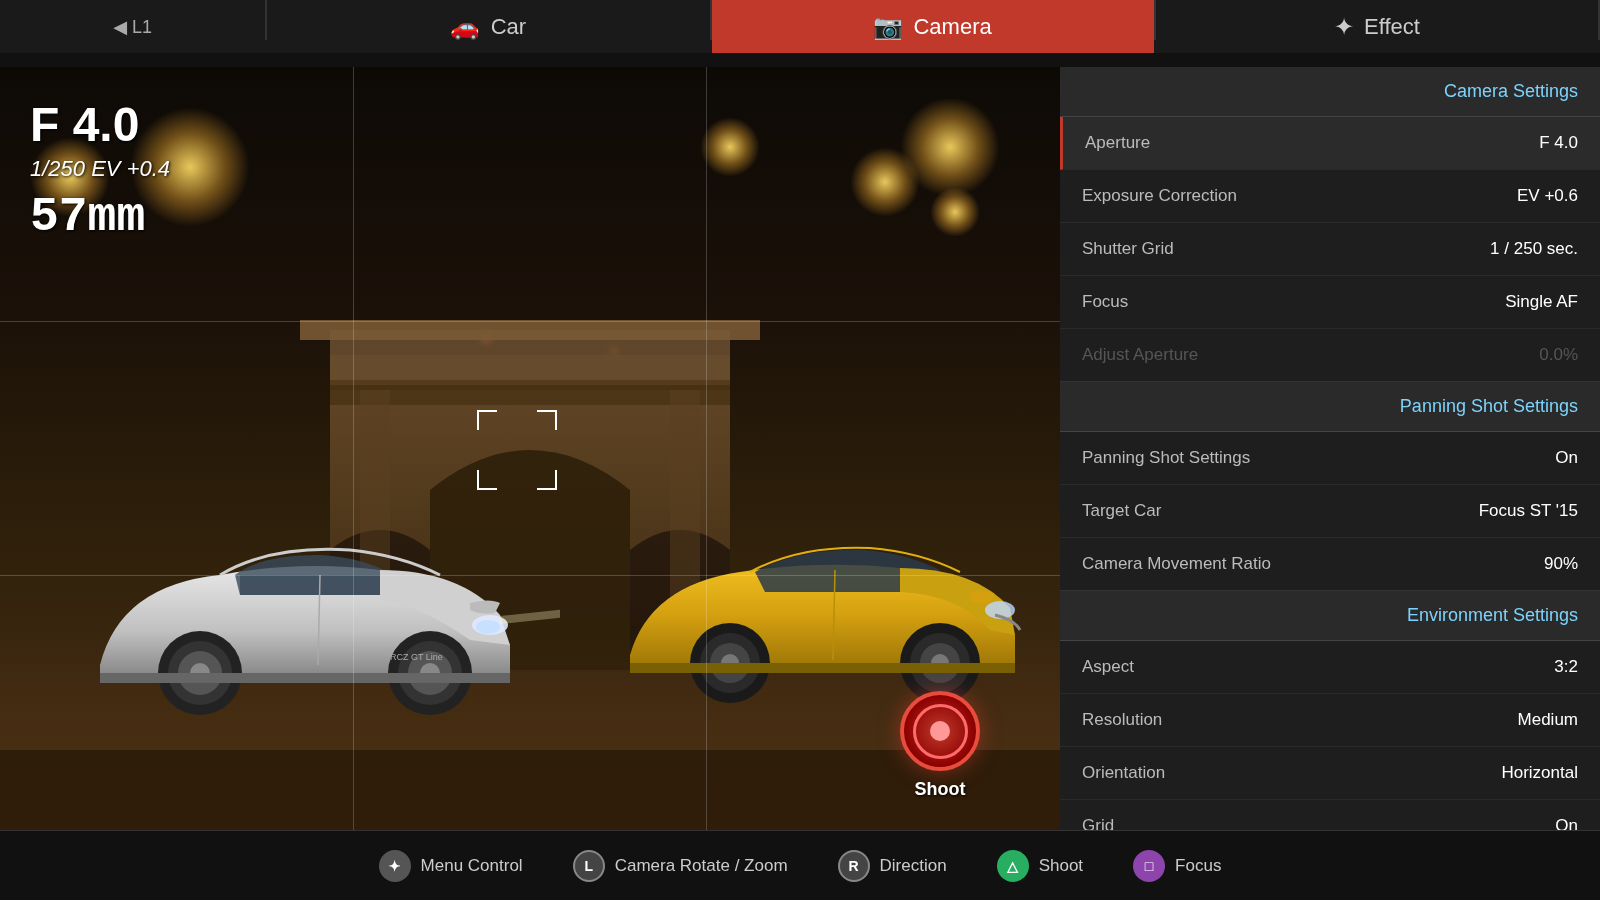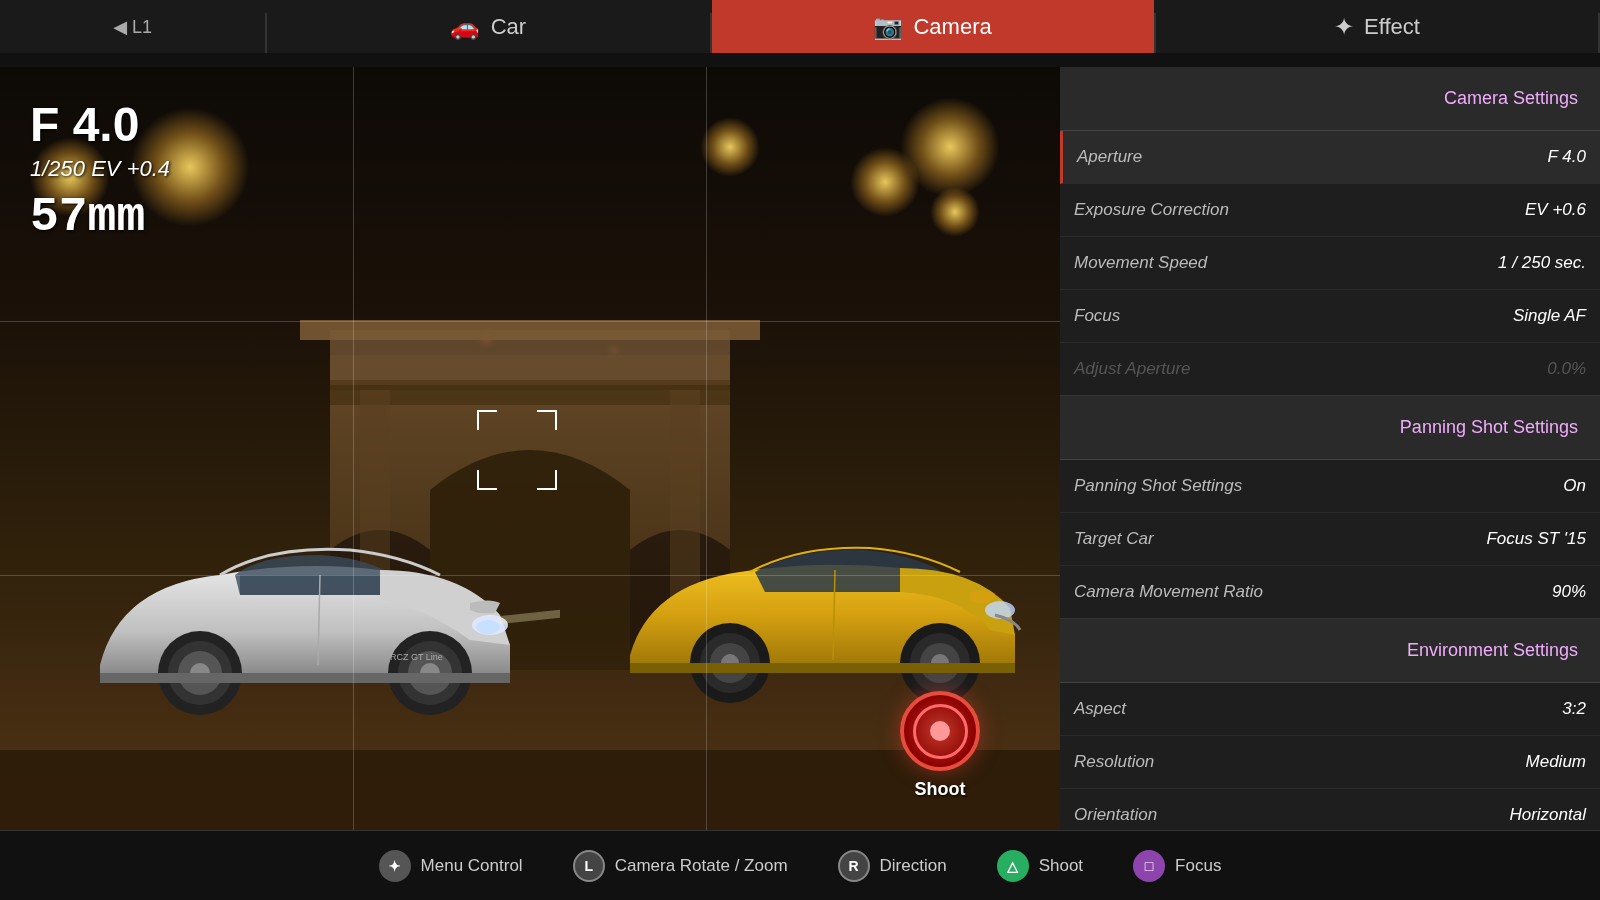--- a/index.html
+++ b/index.html
@@ -12,21 +12,21 @@
       color: #fff;
     }
 
     
     #top-nav {
       position: absolute;
       top: 0; left: 0; right: 0;
       height: 53px;
       background: #1a1a1a;
       display: flex;
-      align-items: flex-end;
+      align-items: flex-start;
       z-index: 10;
     }
     .nav-item {
       flex: 1;
       display: flex;
       align-items: center;
       justify-content: center;
       height: 100%;
       color: #ccc;
       font-size: 22px;
@@ -179,34 +179,33 @@
       height: 763px;
       background: #1e1e1e;
       overflow-y: auto;
     }
 
     .settings-section {
       border-bottom: 1px solid #333;
     }
     .settings-header {
       background: #2a2a2a;
-      padding: 21px 22px;
+      padding: 14px 22px;
       font-size: 18px;
-      color: #f0abfc;
+      color: #7dd3fc;
       text-align: right;
       border-bottom: 1px solid #444;
     }
     .settings-row {
       display: flex;
       justify-content: space-between;
       align-items: center;
-      padding: 16px 14px;
+      padding: 16px 22px;
       border-bottom: 1px solid #2a2a2a;
       font-size: 17px;
-      font-style: italic;
     }
     .settings-row:last-child { border-bottom: none; }
     .settings-row.highlighted {
       background: rgba(255,255,255,0.06);
       border-left: 3px solid #c0392b;
     }
     .settings-row .row-label {
       color: #bbb;
     }
     .settings-row .row-value {
@@ -445,21 +444,21 @@
 
     <div class="settings-row highlighted">
       <span class="row-label">Aperture</span>
       <span class="row-value">F 4.0</span>
     </div>
     <div class="settings-row">
       <span class="row-label">Exposure Correction</span>
       <span class="row-value">EV +0.6</span>
     </div>
     <div class="settings-row">
-      <span class="row-label">Movement Speed</span>
+      <span class="row-label">Shutter Grid</span>
       <span class="row-value">1 / 250 sec.</span>
     </div>
     <div class="settings-row">
       <span class="row-label">Focus</span>
       <span class="row-value">Single AF</span>
     </div>
     <div class="settings-row dimmed">
       <span class="row-label">Adjust Aperture</span>
       <span class="row-value">0.0%</span>
     </div>

